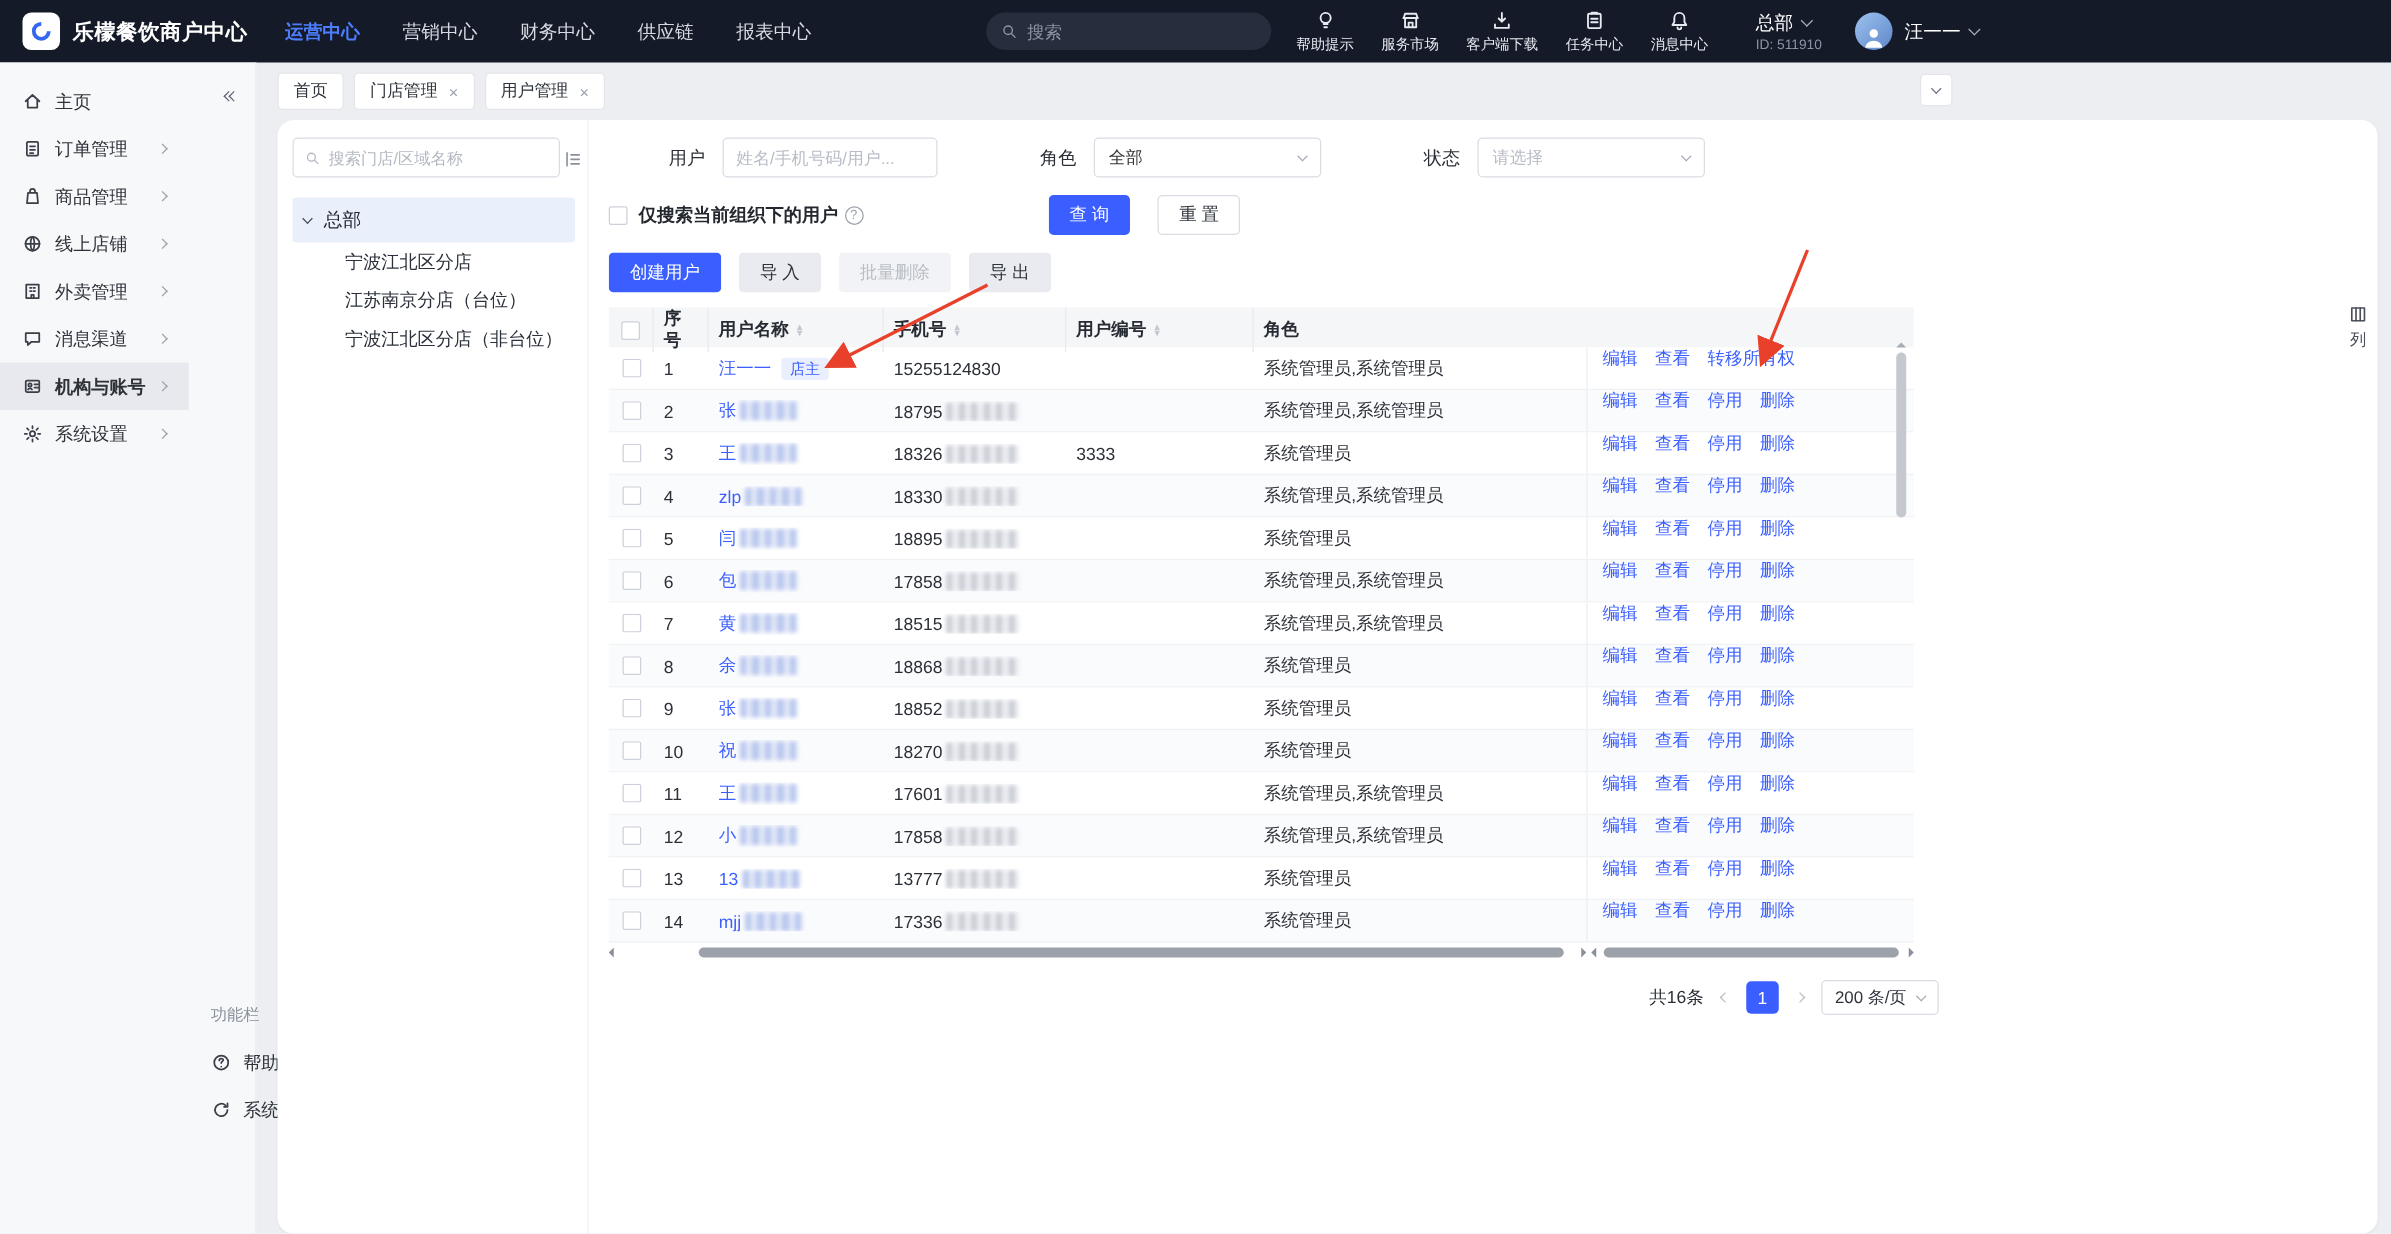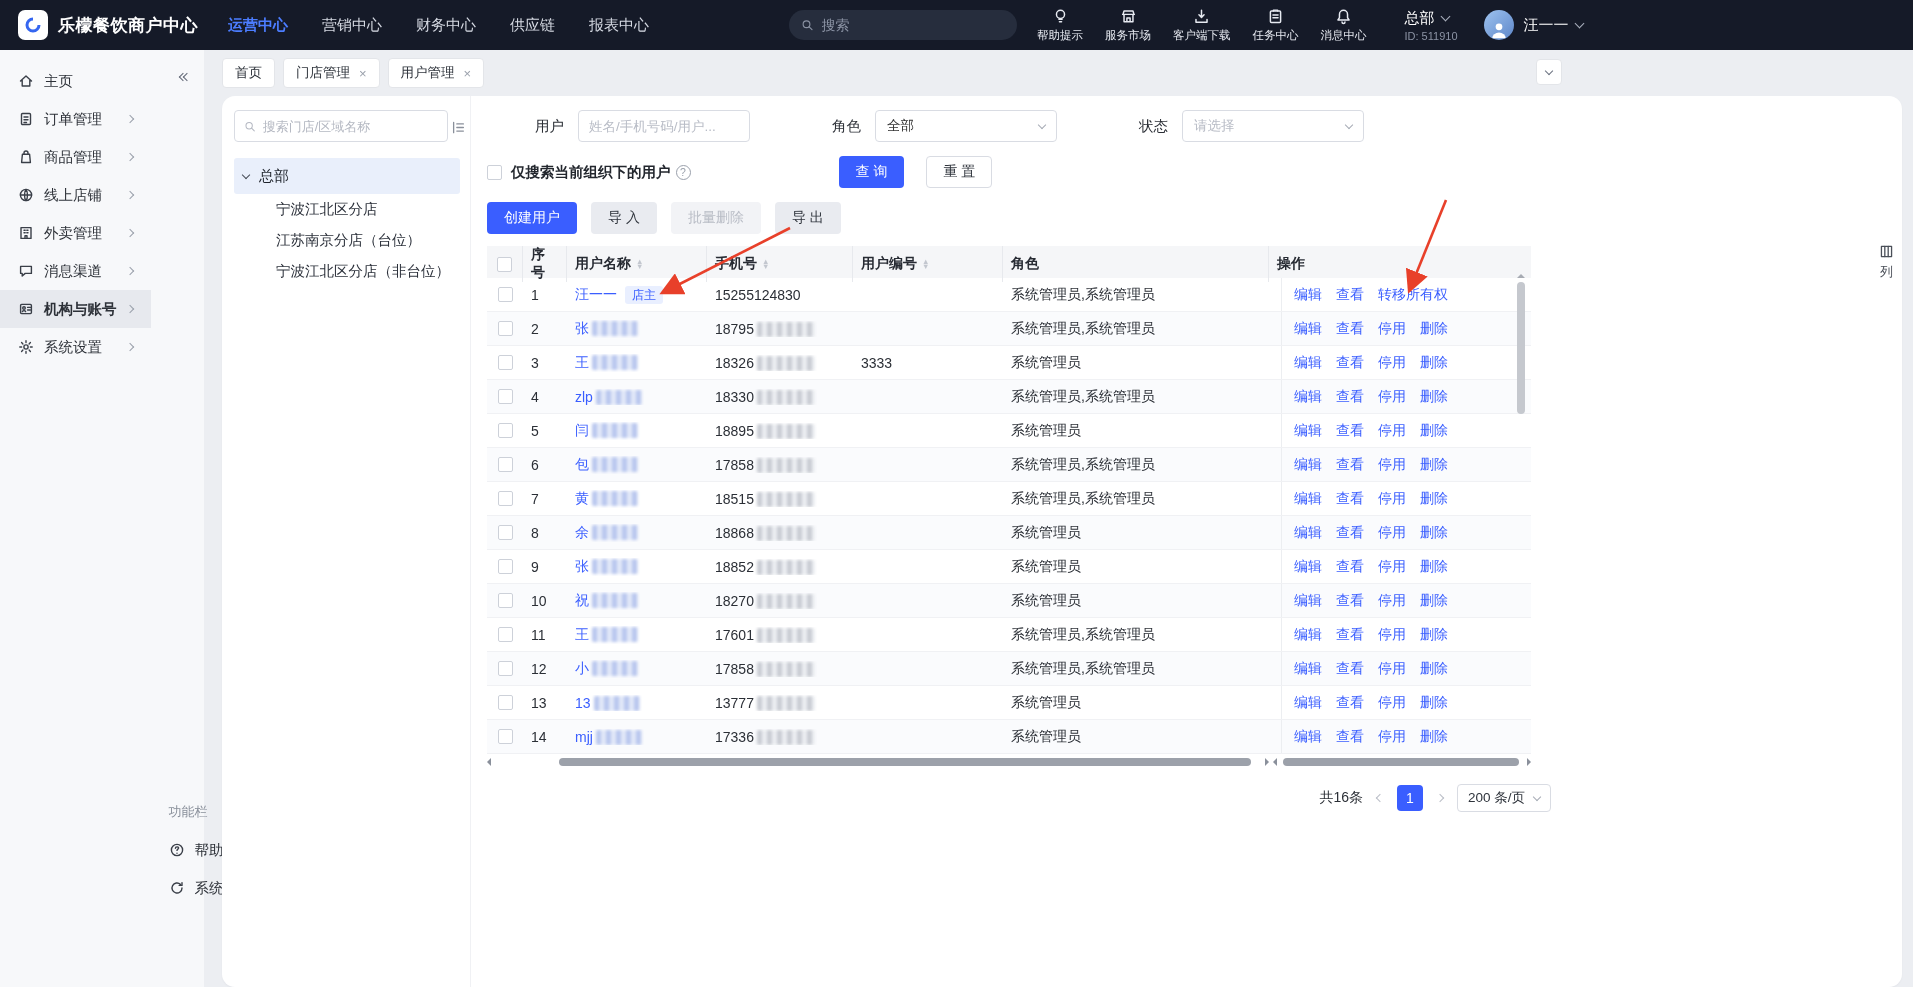--- a/index.html
+++ b/index.html
@@ -96,21 +96,21 @@
 
 .tablewrap{margin-top:12px;width:1044px;position:relative;}
 .thead,.trow{display:grid;grid-template-columns:36px 44px 140px 146px 150px 266px 262px;align-items:center;}
 .thead{height:32px;background:#f5f6f8;font-size:14px;color:#272b33;}
 .hcell{display:flex;align-items:center;gap:5px;padding:0 8px;height:100%;border-right:1px solid #e7e9ed;font-weight:bold;}
 .hcell:last-child{border-right:none;}
 .trow{height:34px;border-bottom:1px solid #f0f1f4;font-size:14px;background:#fff;}
 .trow:nth-child(even){background:#fafbfd;}
 .tcell{padding:0 8px;white-space:nowrap;overflow:hidden;}
 .ccell{display:flex;justify-content:center;padding:0;}
-.opcell{border-left:1px solid #eceef1;display:flex;gap:14px;padding-left:12px;height:100%;align-items:center;white-space:nowrap;margin-left:12px;}
+.opcell{border-left:1px solid #eceef1;display:flex;gap:14px;padding-left:12px;height:100%;align-items:flex-start;white-space:nowrap;}
 .link{color:#3a5eff;cursor:pointer;}
 .badge-owner{background:#e9efff;color:#3a5eff;font-size:12px;padding:2px 7px;border-radius:3px;margin-left:8px;}
 .sort{display:inline-flex;flex-direction:column;line-height:5px;font-size:7.5px;color:#c3c7cf;cursor:pointer;}
 .mask{display:inline-block;height:15px;vertical-align:-3px;margin-left:3px;border-radius:2px;filter:blur(1.6px);}
 .mask-name{width:46px;background:repeating-linear-gradient(90deg,#b9c7ee 0 5px,#e2e8f8 5px 10px);}
 .mask-phone{width:58px;background:repeating-linear-gradient(90deg,#c9ccd3 0 5px,#eceef2 5px 10px);}
 
 .vscroll{position:absolute;right:6px;top:34px;width:8px;height:474px;}
 .vscroll .up{width:0;height:0;border:4px solid transparent;border-bottom-color:#a7abb3;margin:-10px 0 4px 0;}
 .vthumb{width:8px;height:132px;background:#c5c8ce;border-radius:4px;cursor:pointer;}
@@ -462,23 +462,20 @@
               <div class="hcell">
                 <span>用户编号</span>
                 <span class="sort">
                   <span>▲</span>
                   <span>▼</span>
                 </span>
               </div>
               <div class="hcell">
                 <span>角色</span>
               </div>
-              <div class="hcell">
-                <span>操作</span>
-              </div>
             </div>
           <div>
               <div class="trow">
                 <div class="tcell ccell">
                   <div class="cbx"></div>
                 </div>
                 <div class="tcell">1</div>
                 <div class="tcell"><span class="link">汪一一</span><span class="badge-owner">店主</span></div>
                 <div class="tcell"><span>15255124830</span></div>
                 <div class="tcell"></div>

